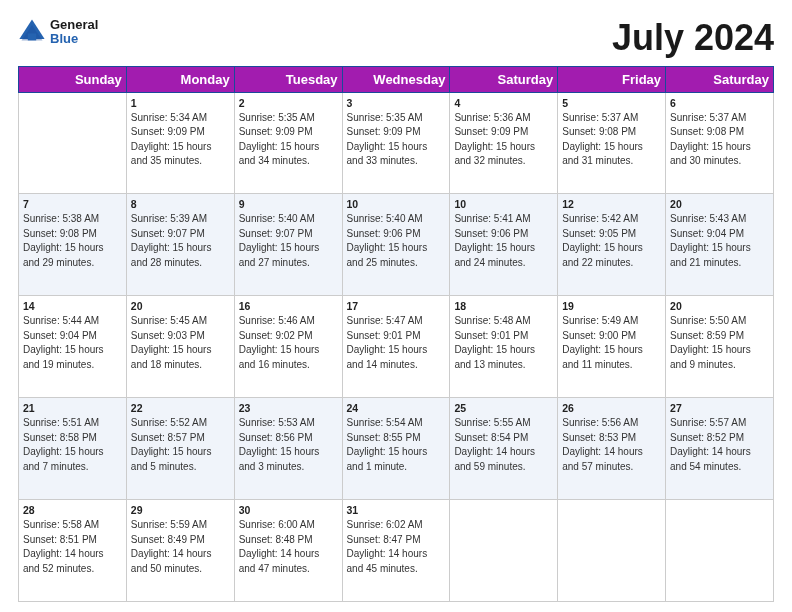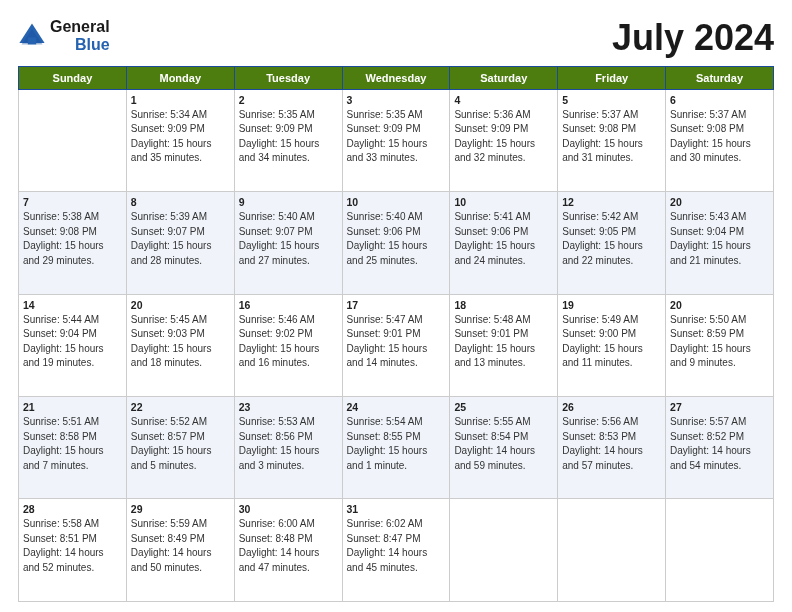--- a/index.html
+++ b/index.html
@@ -23,27 +23,27 @@
       align-items: flex-start;
       margin-bottom: 8px;
     }
     .logo {
       display: flex;
       align-items: center;
     }
     .logo-text {
       display: flex;
       flex-direction: column;
-      font-size: 16px;
+      font-size: 13px;
       font-weight: bold;
       color: #1a1a1a;
       line-height: 1.1;
     }
     .logo-text span.general { color: #1a1a1a; }
-    .logo-text span.blue { color: #2563b0; text-align: right; }
+    .logo-text span.blue { color: #2563b0; }
     .logo-icon {
       width: 28px;
       height: 28px;
       margin-right: 4px;
     }
     .title-block {
       text-align: right;
     }
     .title-block h1 {
       font-size: 36px;
@@ -55,27 +55,27 @@
       font-size: 16px;
       font-weight: normal;
       color: #1a1a1a;
     }
     table {
       width: 100%;
       border-collapse: collapse;
       flex: 1;
     }
     thead tr th {
-      background: #4d7c0f;
+      background: #a21caf;
       color: #fff;
-      font-size: 11px;
+      font-size: 13px;
       font-weight: bold;
       padding: 5px 4px;
       border: 1px solid #1a4a9a;
-      text-align: center;
+      text-align: right;
     }
     tbody tr td {
       border: 1px solid #ccc;
       vertical-align: top;
       padding: 4px 4px;
       font-size: 9.5px;
       color: #222;
       width: calc(100% / 7);
       min-height: 80px;
     }

